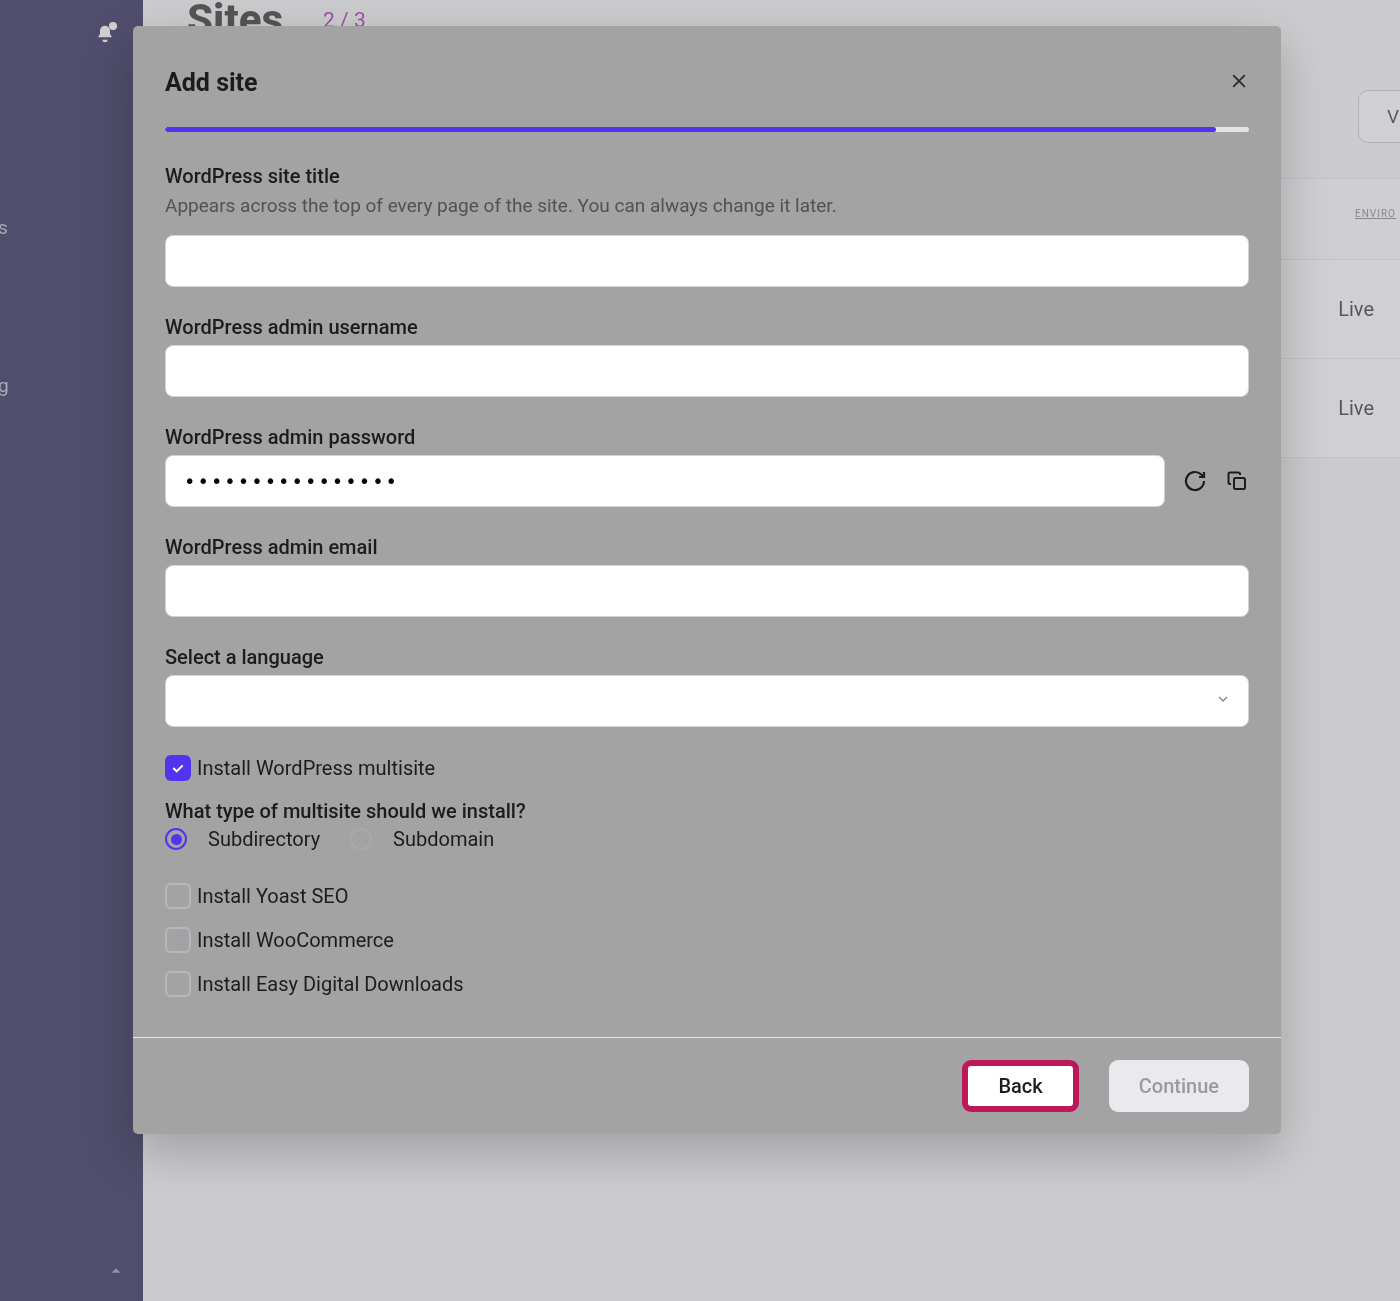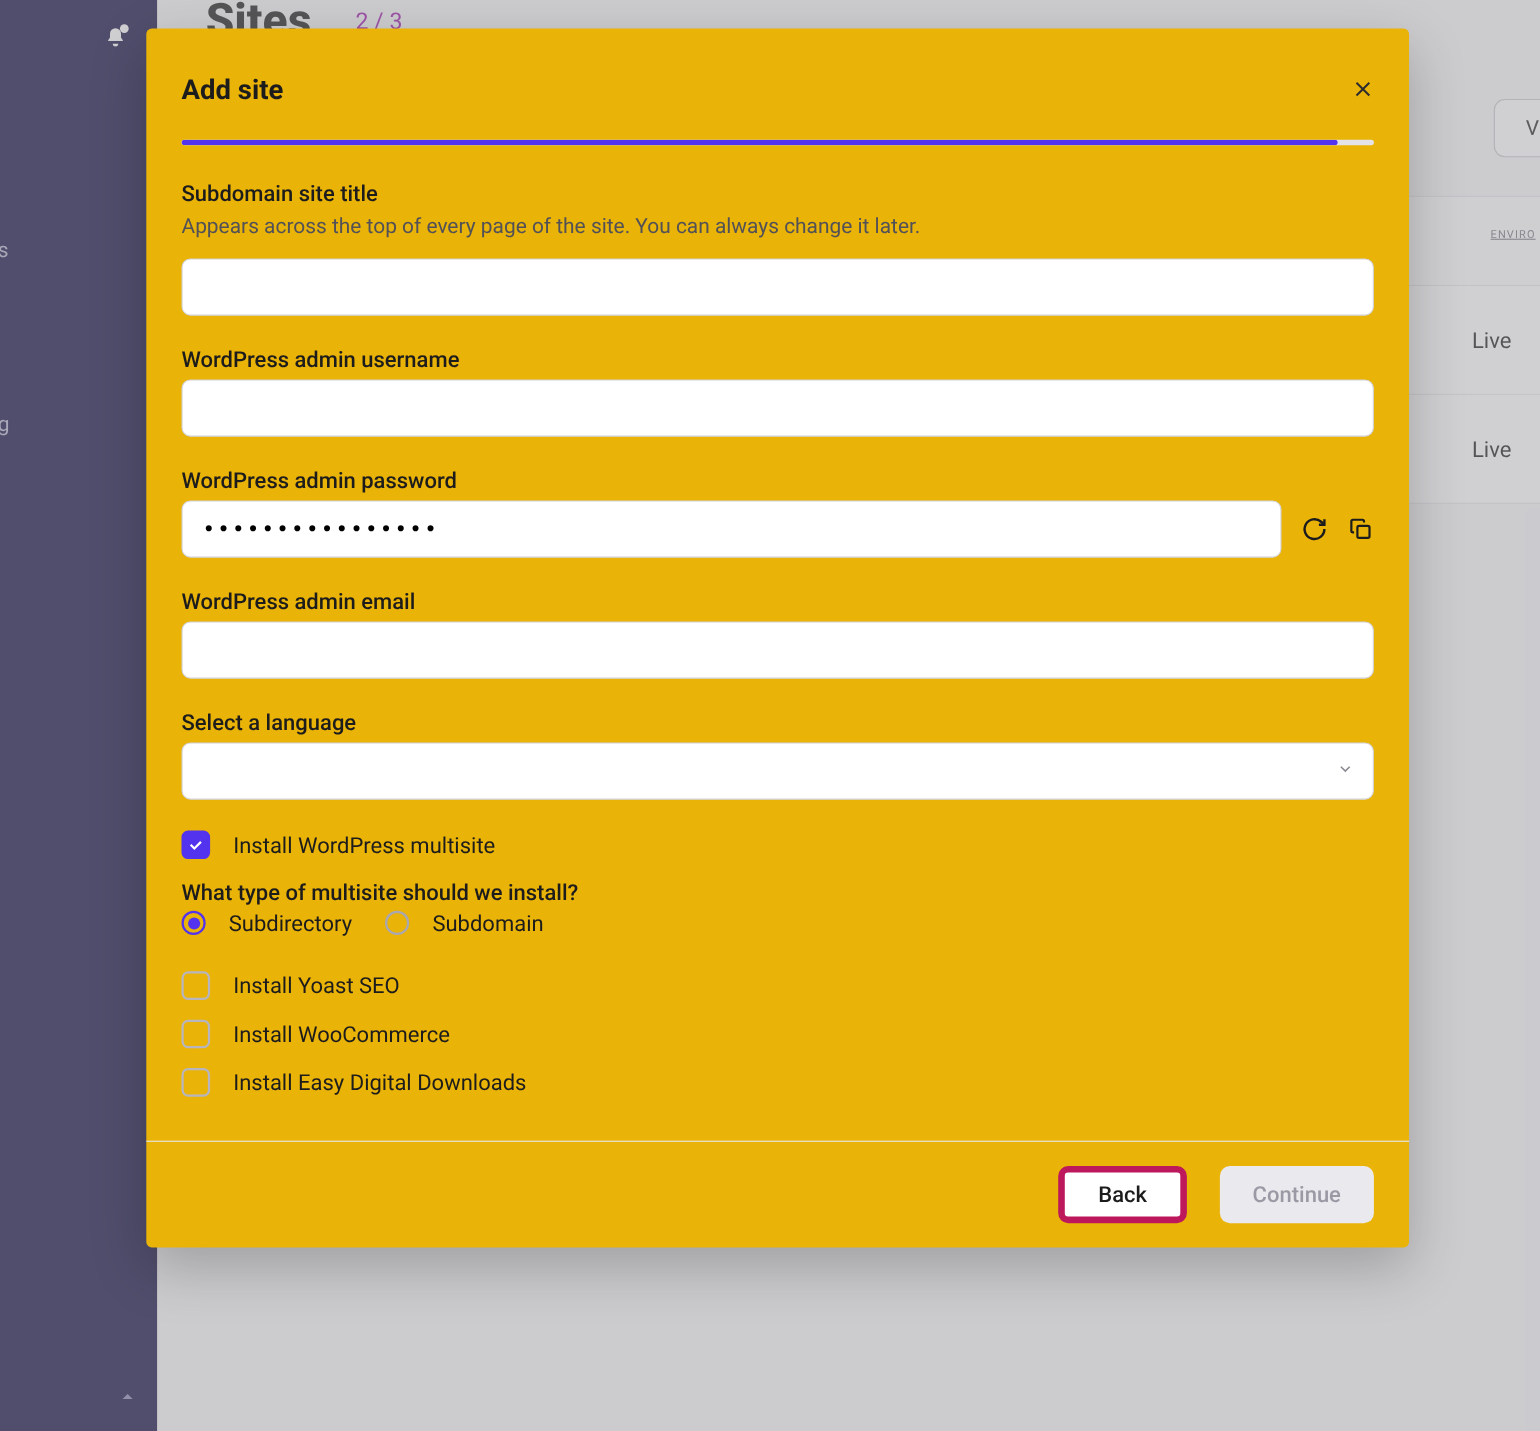--- a/index.html
+++ b/index.html
@@ -131,21 +131,21 @@
     .modal-overlay {
       position: absolute;
       inset: 0;
       background: rgba(150, 150, 155, 0.45);
     }
     .modal {
       position: absolute;
       left: 133px;
       top: 26px;
       width: 1148px;
-      background: #eab308;
+      background: #a3a3a3;
       border-radius: 5px;
       box-shadow: 0 18px 50px rgba(0,0,0,0.22);
       display: flex;
       flex-direction: column;
     }
     .modal-header {
       padding: 42px 32px 30px 32px;
       display: flex;
       justify-content: space-between;
       align-items: center;
@@ -229,21 +229,21 @@
       right: 18px;
       top: 50%;
       transform: translateY(-50%);
       color: #8b8a92;
       pointer-events: none;
     }
 
     .checkbox-row {
       display: flex;
       align-items: center;
-      gap: 21px;
+      gap: 6px;
       margin-bottom: 18px;
     }
     .checkbox {
       width: 26px;
       height: 26px;
       border: 2px solid #b7b6c0;
       border-radius: 6px;
       display: flex;
       align-items: center;
       justify-content: center;
@@ -385,21 +385,21 @@
     </div>
   </div>
 
   <div class="progress-wrap">
     <div class="progress-fill"></div>
   </div>
 
   <div class="modal-body">
 
     <div class="field">
-      <div class="field-label">Subdomain site title</div>
+      <div class="field-label">WordPress site title</div>
       <div class="field-hint">Appears across the top of every page of the site. You can always change it later.</div>
       <input class="input" type="text" value="" style="">
     </div>
 
     <div class="field">
       <div class="field-label">WordPress admin username</div>
       <input class="input" type="text" value="" style="">
     </div>
 
     <div class="field">

